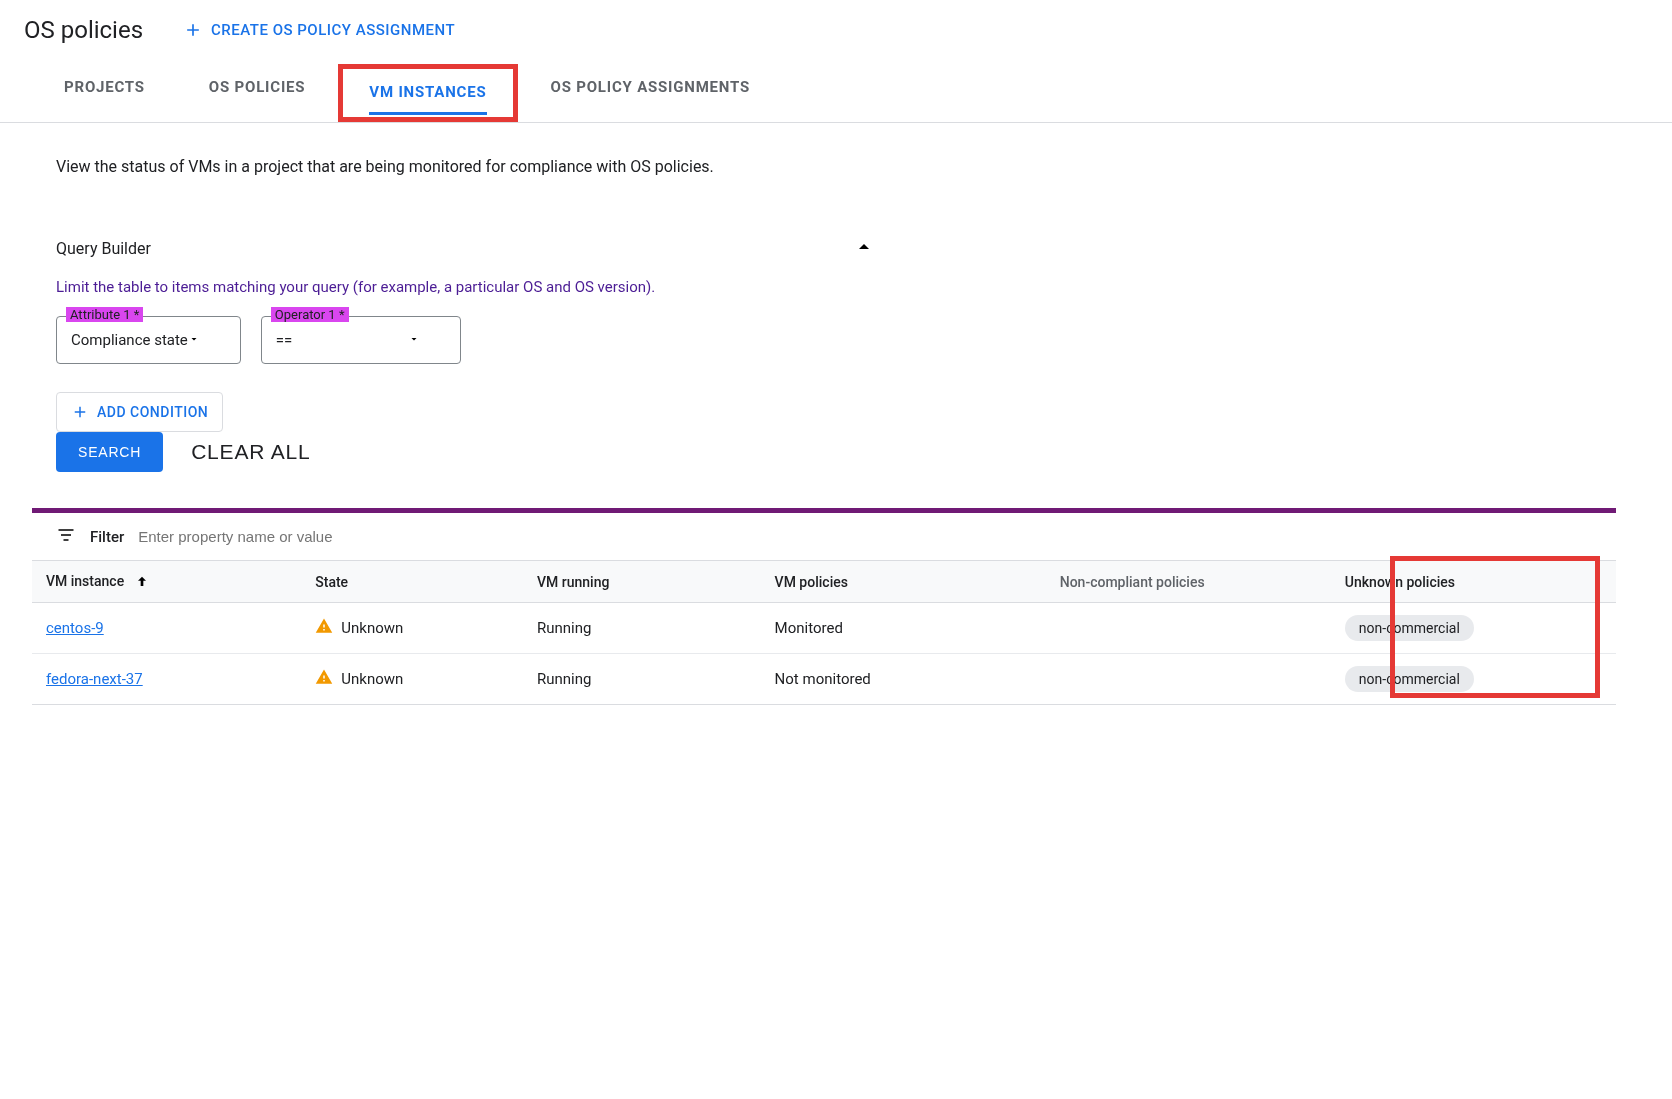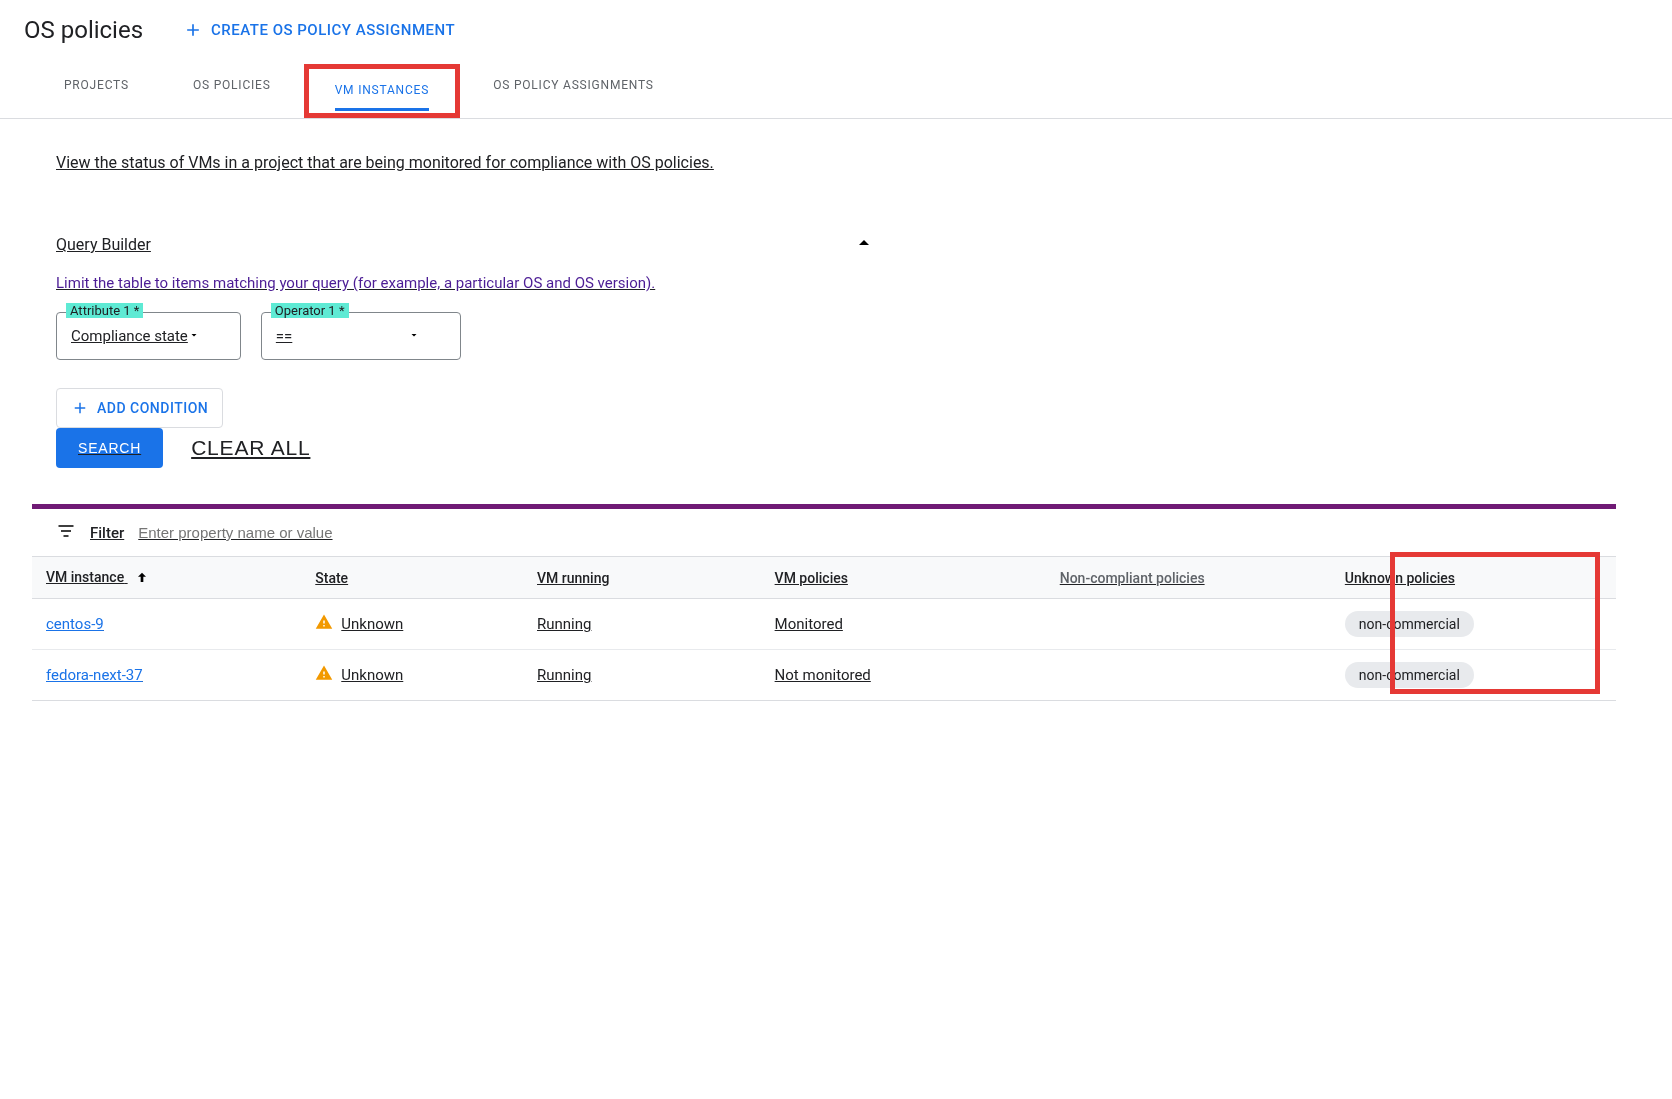--- a/index.html
+++ b/index.html
@@ -4,37 +4,37 @@
 <style>
 * { box-sizing: border-box; margin: 0; padding: 0; }
 body { font-family: 'Google Sans', Roboto, Arial, sans-serif; color: #202124; background: #fff; font-size: 14px; }
 
 .header { display: flex; align-items: center; padding: 16px 24px 20px; gap: 40px; }
 .page-title { font-size: 24px; font-weight: 400; color: #202124; }
 .create-btn { display: flex; align-items: center; gap: 8px; color: #1a73e8; font-size: 15px; font-weight: 500; letter-spacing: 0.5px; cursor: pointer; text-transform: uppercase; }
 .create-btn svg { fill: #1a73e8; }
 
 .tabs { display: flex; border-bottom: 1px solid #dadce0; padding-left: 56px; gap: 48px; }
-.tab { padding: 14px 8px; color: #5f6368; font-size: 12px; font-weight: 400; letter-spacing: 0.8px; cursor: pointer; position: relative; text-transform: uppercase; }
+.tab { padding: 14px 8px; color: #5f6368; font-size: 15px; font-weight: 700; letter-spacing: 0.8px; cursor: pointer; position: relative; text-transform: uppercase; }
 .tab.active { color: #1a73e8; }
 .tab.active::after { content: ''; position: absolute; bottom: 0; left: 8px; right: 8px; height: 3px; background: #1a73e8; }
 .tab-highlight { border: 5px solid #e53935; padding: 0 18px 2px; margin-left: -23px; margin-right: -23px; }
 
-.content { padding: 32px 56px 0; text-decoration: underline; }
+.content { padding: 32px 56px 0; }
 .description { font-size: 16px; color: #202124; line-height: 1.5; max-width: 900px; margin-bottom: 56px; }
 
 .qb-header { display: flex; justify-content: space-between; align-items: center; max-width: 820px; margin-bottom: 16px; }
 .qb-title { font-size: 16px; font-weight: 400; }
 .qb-chevron { cursor: pointer; }
 .qb-chevron svg { width: 24px; height: 24px; }
 .qb-desc { font-size: 15px; color: #4c1d95; margin-bottom: 20px; }
 
 .qb-fields { display: flex; gap: 20px; margin-bottom: 28px; }
 .field { position: relative; }
-.field-label { position: absolute; top: -9px; left: 10px; background: #5eead4; padding: 0 4px; font-size: 13px; color: #202124; }
+.field-label { position: absolute; top: -9px; left: 10px; background: #d946ef; padding: 0 4px; font-size: 13px; color: #202124; }
 .field-select { border: 1px solid #80868b; border-radius: 4px; padding: 14px 40px 14px 14px; font-size: 15px; min-width: 180px; background: #fff; cursor: pointer; display: flex; align-items: flex-end; justify-content: space-between; }
 .field-select .caret { margin-left: auto; }
 .field-select.op { min-width: 200px; }
 .field-select.val { min-width: 200px; }
 
 .add-cond { display: inline-flex; align-items: center; gap: 8px; padding: 10px 14px; border: 1px solid #dadce0; border-radius: 4px; color: #1a73e8; font-size: 14px; font-weight: 500; letter-spacing: 0.5px; cursor: pointer; }
 .add-cond svg { fill: #1a73e8; width: 18px; height: 18px; }
 
 .actions { display: flex; gap: 28px; align-items: center; margin-bottom: 36px; }
 .search-btn { background: #1a73e8; color: #fff; border: none; border-radius: 4px; padding: 12px 22px; font-size: 14px; font-weight: 500; letter-spacing: 0.8px; cursor: pointer; }

